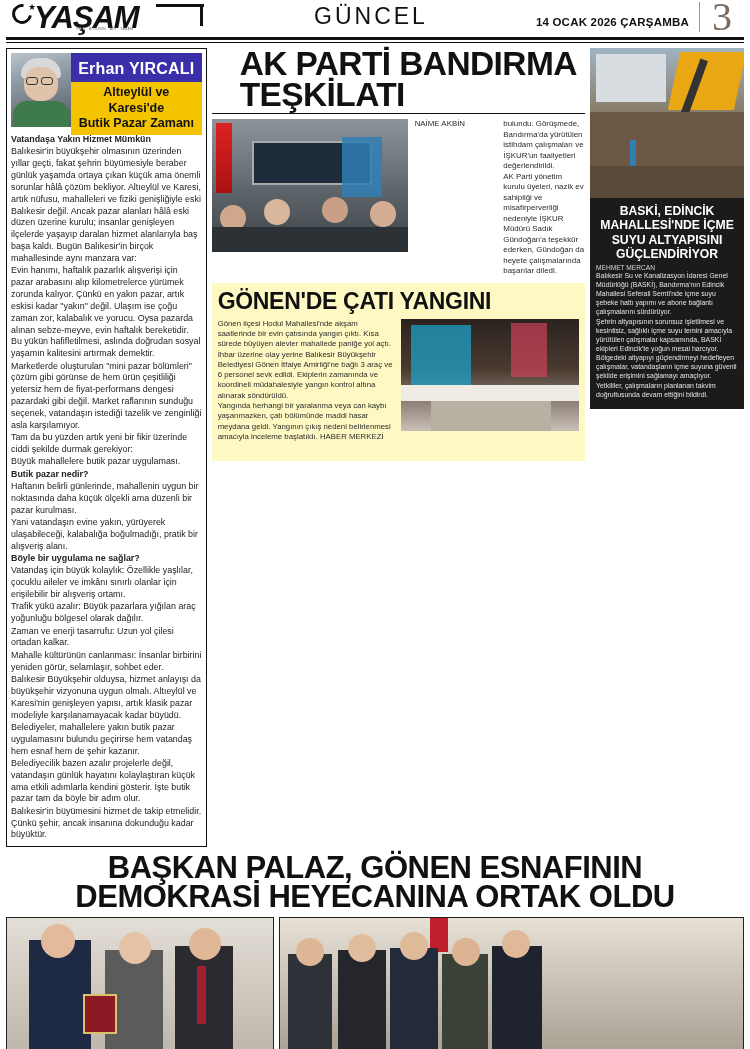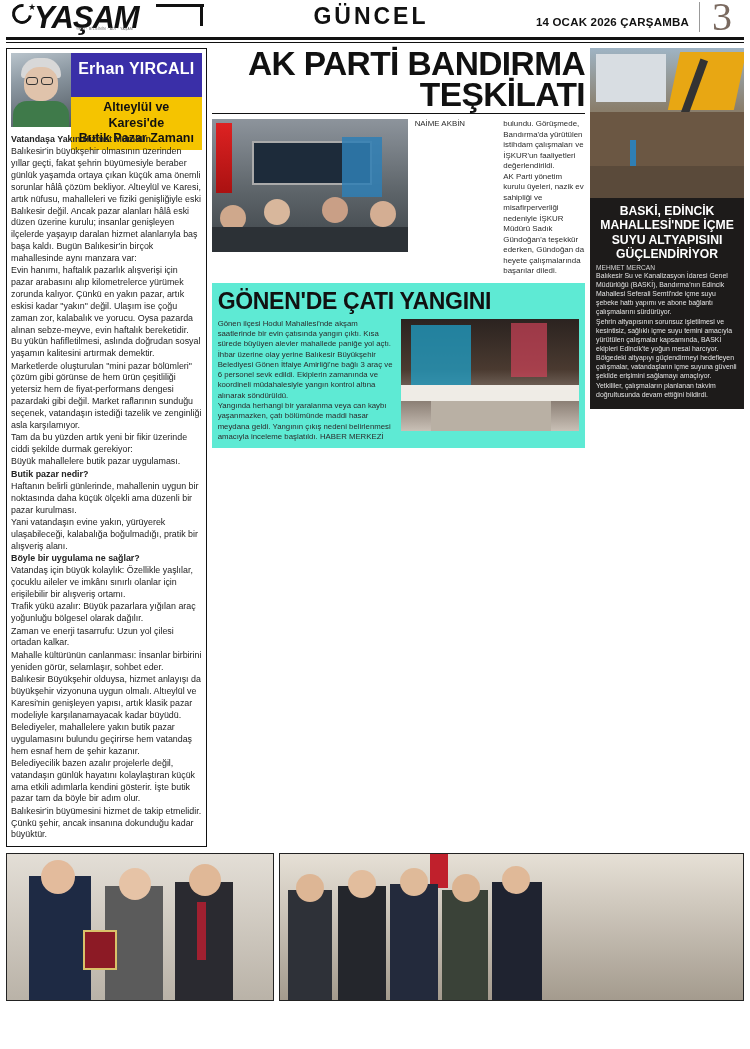--- a/index.html
+++ b/index.html
@@ -29,21 +29,21 @@
     position: absolute; left: 28px; top: 0px;
     font-size: 31px; font-weight: bold; letter-spacing: -1px;
     font-family: "Liberation Sans", sans-serif; color: #111;
     font-style: italic;
   }
   .logo-bar { position:absolute; left: 150px; top: 4px; width: 48px; height: 3px; background:#111; }
   .logo-bar2 { position:absolute; left: 194px; top: 4px; width: 3px; height: 22px; background:#111; }
   .logo-sub { position:absolute; left: 70px; top: 27px; font-size: 3.2px; letter-spacing: .4px; color:#555; }
 
   .section-title {
-    flex: 1; text-align: center; font-size: 23px; font-weight: bold;
+    flex: 1; text-align: center; font-size: 23px; font-weight: normal;
     letter-spacing: 3px; color: #111; padding-bottom: 4px;
   }
   .date-box {
     font-size: 11.5px; font-weight: bold; letter-spacing: .2px;
     color: #111; padding: 0 10px 6px 0; white-space: nowrap;
   }
   .pageno-sep { width: 1px; background: #999; height: 30px; margin-bottom: 2px; }
   .pageno {
     width: 44px; text-align: center; font-family: "Liberation Serif", serif;
     font-size: 40px; color: #7a6a60; line-height: .85; padding-bottom: 0px;
@@ -66,48 +66,48 @@
     position: relative; overflow: hidden; flex: 0 0 60px;
   }
   .cp-hair { position:absolute; left:10px; top:5px; width:40px; height:20px; background:#d8d8d8; border-radius:20px 20px 4px 4px; }
   .cp-face { position:absolute; left:13px; top:14px; width:34px; height:34px; background:#e0c3ab; border-radius:45%; }
   .cp-glass-l { position:absolute; left:15px; top:24px; width:12px; height:8px; border:1.4px solid #333; border-radius:3px; }
   .cp-glass-r { position:absolute; left:30px; top:24px; width:12px; height:8px; border:1.4px solid #333; border-radius:3px; }
   .cp-body { position:absolute; left:2px; top:48px; width:56px; height:28px; background:#3f7a4a; border-radius:14px 14px 0 0; }
   .columnist-titles { flex: 1; display: flex; flex-direction: column; }
   .columnist-name {
     background: #3a2fa8; color: #fff; text-align: center;
-    font-size: 16px; font-weight: bold; padding: 7px 4px 19px;
+    font-size: 16px; font-weight: bold; padding: 7px 4px 4px;
     letter-spacing: .2px;
   }
   .columnist-topic {
     background: #f5c400; color: #111; text-align: center; flex: 1;
     font-size: 12.5px; font-weight: bold; line-height: 1.25;
     display: flex; align-items: center; justify-content: center; padding: 3px;
   }
   .col-body { font-size: 8.9px; line-height: 1.33; margin-top: 7px; color: #232323; text-align: left; }
   .col-body p { margin-bottom: 0.5px; }
   .col-body p.b { font-weight: bold; }
 
   
   .hl-main {
     font-size: 33.5px; font-weight: bold; line-height: .93; letter-spacing: -.6px;
-    color: #111; text-align: right; margin-bottom: 2px;
+    color: #111; text-align: left; margin-bottom: 2px; margin-left: 28px;
   }
   .hl-main .l2 { font-size: 37px; }
   .rule-thin { height: 1px; background: #111; margin: 3px 0 5px; }
 
   .art-photo {
     background: #9aa3ab; position: relative; overflow: hidden;
   }
   .art-col { flex: 1; font-size: 7.9px; line-height: 1.33; color: #2a2a2a; }
   .byline { font-size: 7.9px; color: #2a2a2a; }
 
   
-  .gonen-box { background: #5eead4; margin-top: 6px; padding: 5px 6px 6px; }
+  .gonen-box { background: #fef9c3; margin-top: 6px; padding: 5px 6px 19px; }
   .gonen-title { font-size: 23px; font-weight: bold; letter-spacing: -.3px; color:#111; margin-bottom: 4px; }
   .gonen-inner { display: flex; gap: 7px; }
   .gonen-text { flex: 1; font-size: 7.8px; line-height: 1.32; color: #2b2b2b; }
   .gonen-photo { width: 178px; height: 112px; background:#6b5a52; position: relative; overflow:hidden; }
 
   
   .right-photo { width: 100%; height: 150px; background:#7c6a58; position:relative; overflow:hidden; }
   .baski-box { background: #1d1b1a; color:#fff; padding: 6px 6px 8px; margin-top: 0px; }
   .baski-title { font-size: 12.2px; font-weight: bold; text-align:center; line-height:1.17; margin-bottom: 3px; }
   .baski-byline { font-size: 6.6px; color:#d8d8d8; margin-bottom: 1px; }
@@ -244,20 +244,24 @@
         <div class="baski-text" id="water-body">
             <p>Balıkesir Su ve Kanalizasyon İdaresi Genel Müdürlüğü (BASKİ), Bandırma'nın Edincik Mahallesi Seferali Semti'nde içme suyu şebeke hattı yapımı ve abone bağlantı çalışmalarını sürdürüyor.</p>
             <p>Şehrin altyapısının sorunsuz işletilmesi ve kesintisiz, sağlıklı içme suyu temini amacıyla yürütülen çalışmalar kapsamında, BASKİ ekipleri Edincik'te yoğun mesai harcıyor. Bölgedeki altyapıyı güçlendirmeyi hedefleyen çalışmalar, vatandaşların içme suyuna güvenli şekilde erişimini sağlamayı amaçlıyor.</p>
             <p>Yetkililer, çalışmaların planlanan takvim doğrultusunda devam ettiğini bildirdi.</p>
           </div>
       </div>
     </div>
   </div>
 
   <div class="palaz" style="padding:0 2px;">
+    <div class="palaz-hl">
+      <div>BAŞKAN PALAZ, GÖNEN ESNAFININ</div>
+      <div>DEMOKRASİ HEYECANINA ORTAK OLDU</div>
+    </div>
     <div class="palaz-photos">
       <div class="pp" style="flex:0 0 268px;background:linear-gradient(180deg,#d9d4cc 0%,#c2bcb2 60%,#8d8madd 100%)">
         <div class="ph" style="left:0;top:0;width:268px;height:148px;background:linear-gradient(180deg,#e3ded6,#b9b2a7);"></div>
         <div class="ph" style="left:22px;top:22px;width:62px;height:124px;background:#1e2a44;"></div>
         <div class="ph blob" style="left:34px;top:6px;width:34px;height:34px;background:#e3bb9c;"></div>
         <div class="ph" style="left:98px;top:32px;width:58px;height:114px;background:#5b5b5b;"></div>
         <div class="ph blob" style="left:112px;top:14px;width:32px;height:32px;background:#e6c3a6;"></div>
         <div class="ph" style="left:168px;top:28px;width:58px;height:118px;background:#2a2a30;"></div>
         <div class="ph blob" style="left:182px;top:10px;width:32px;height:32px;background:#e0b897;"></div>
         <div class="ph" style="left:190px;top:48px;width:9px;height:58px;background:#a02030;"></div>

